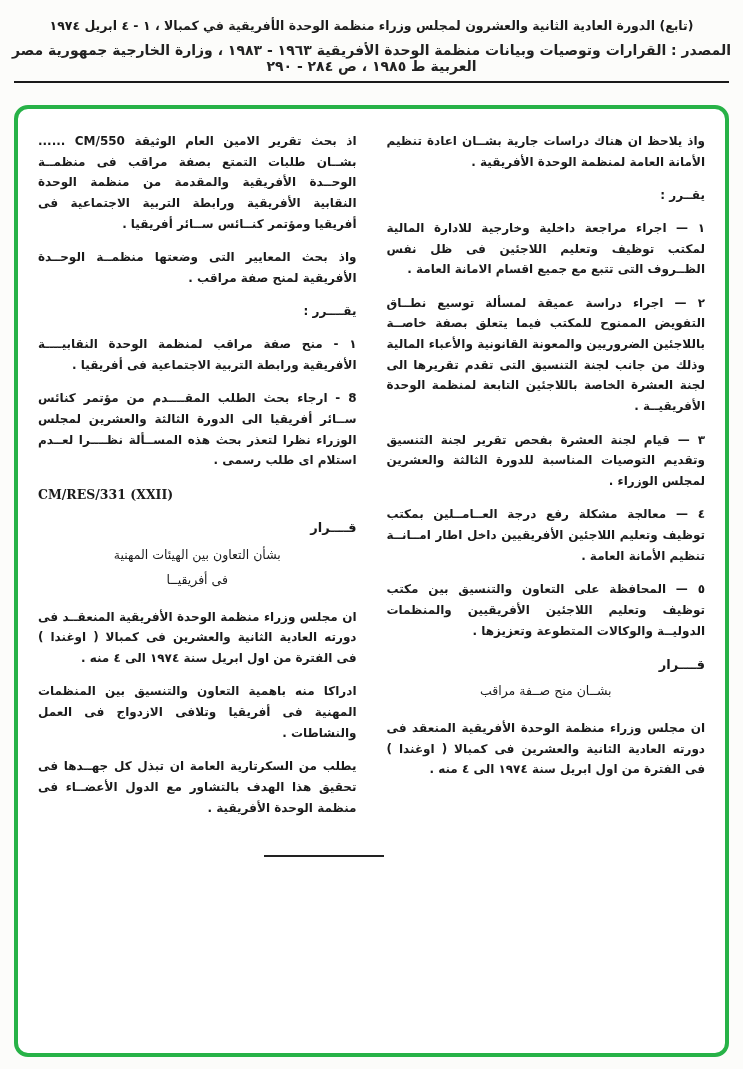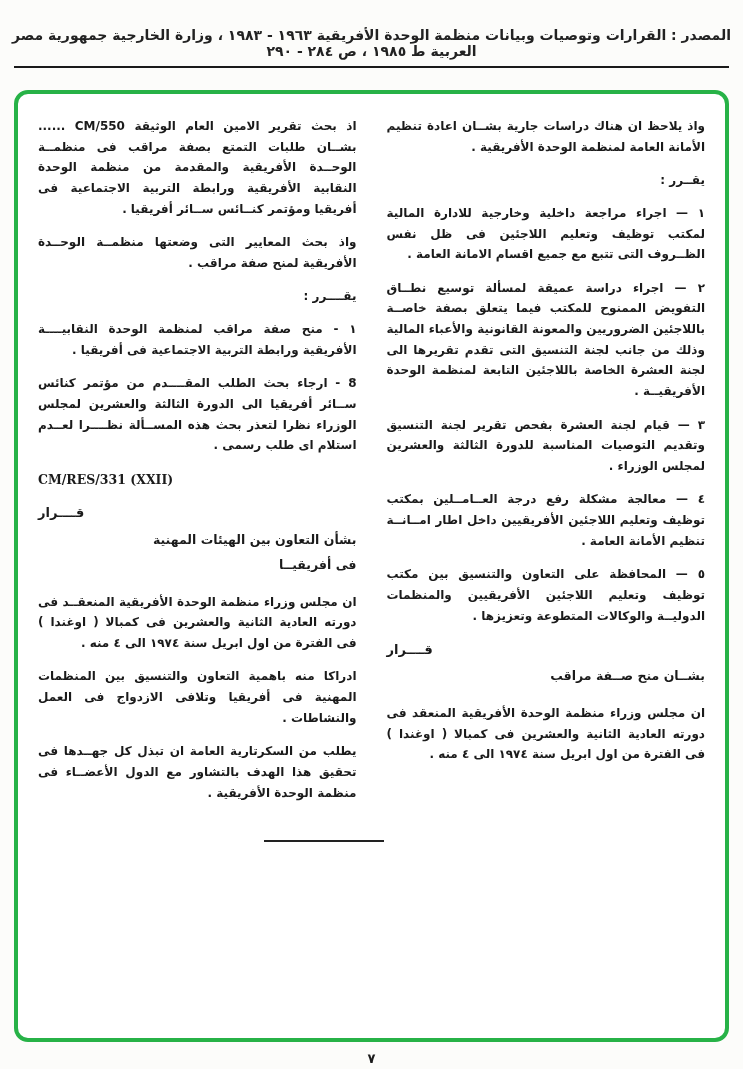--- a/index.html
+++ b/index.html
@@ -67,27 +67,28 @@
   }
   .res-code{
     direction:ltr;
     text-align:left;
     font-family:"DejaVu Serif","Liberation Serif",serif;
     font-weight:bold;
     font-size:12.5px;
     margin:4px 0 12px 0;
   }
   .res-title{
-    text-align:left;
+    text-align:right;
     font-weight:bold;
     font-size:13px;
     margin:4px 0 4px 0;
   }
   .res-subtitle{
-    font-weight:bold;
+    text-align:center;
+    font-weight:normal;
     font-size:12.5px;
     margin:0 0 4px 0;
   }
   .res-subtitle.last{ margin-bottom:16px; }
   .bottom-divider{
     position:absolute;
     left:246px;
     top:738px;
     width:120px;
     border:none;
@@ -99,20 +100,21 @@
     font-size:13px;
     margin-top:9px;
   }
 </style>
 </head>
 <body>
 
 <div class="page">
 
   <header class="doc-header">
+    <div class="doc-title">(تابع) الدورة العادية الثانية والعشرون لمجلس وزراء منظمة الوحدة الأفريقية في كمبالا ، ١ - ٤ ابريل ١٩٧٤</div>
     <div class="doc-source">المصدر : القرارات وتوصيات وبيانات منظمة الوحدة الأفريقية ١٩٦٣ - ١٩٨٣ ، وزارة الخارجية جمهورية مصر العربية ط ١٩٨٥ ، ص ٢٨٤ - ٢٩٠</div>
     <hr class="header-rule">
   </header>
 
   <div class="content-box">
     <div class="columns">
 
       <section class="col col-right">
         <p class="para">واذ يلاحظ ان هناك دراسات جارية بشــان اعادة تنظيم الأمانة العامة لمنظمة الوحدة الأفريقية .</p>
         <p class="decides">يقــرر :</p>

